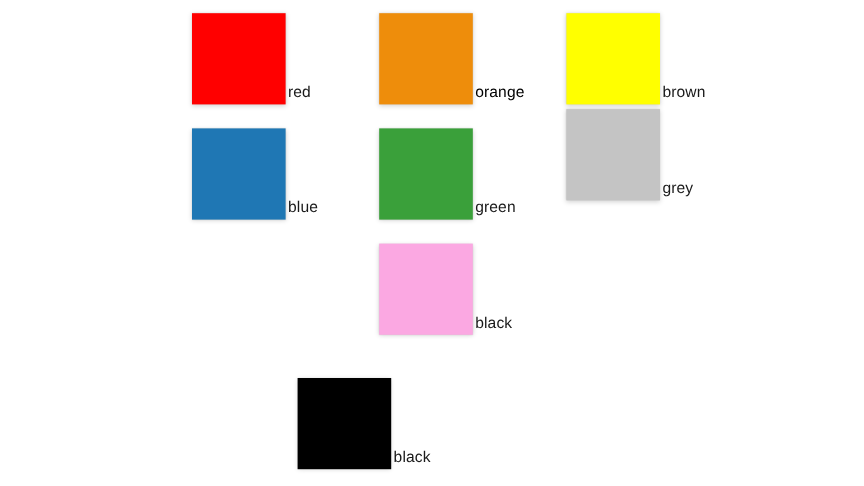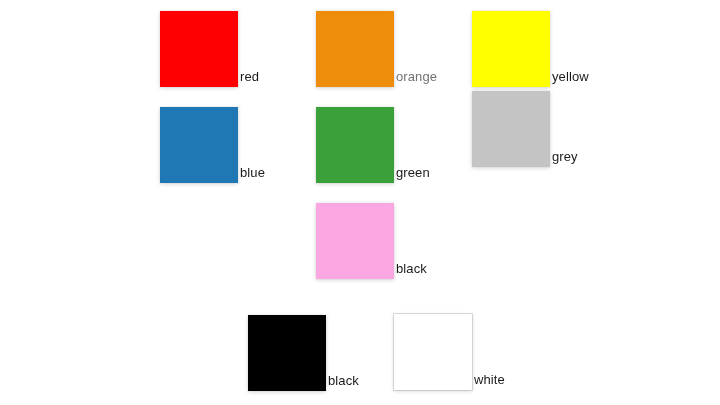--- a/index.html
+++ b/index.html
@@ -51,25 +51,25 @@
 </head>
 <body style="background: rgb(255, 255, 255);">
 
 <div id="swatch-board">
     <div class="swatch-cell" style="left: 160px; top: 11px; width: 168px; height: 76px;">
       <div class="swatch-chip" title="red" style="width: 78px; height: 76px; background: rgb(255, 0, 0);"></div>
       <div class="swatch-label" style="color: rgb(26, 26, 26);">red</div>
     </div>
     <div class="swatch-cell" style="left: 316px; top: 11px; width: 168px; height: 76px;">
       <div class="swatch-chip" title="orange" style="width: 78px; height: 76px; background: rgb(238, 141, 11);"></div>
-      <div class="swatch-label" style="color: #737373;">orange</div>
+      <div class="swatch-label" style="color: #000000;">orange</div>
     </div>
     <div class="swatch-cell" style="left: 472px; top: 11px; width: 168px; height: 76px;">
       <div class="swatch-chip" title="yellow" style="width: 78px; height: 76px; background: rgb(255, 255, 0);"></div>
-      <div class="swatch-label" style="color: rgb(26, 26, 26);">yellow</div>
+      <div class="swatch-label" style="color: rgb(26, 26, 26);">brown</div>
     </div>
     <div class="swatch-cell" style="left: 160px; top: 107px; width: 168px; height: 76px;">
       <div class="swatch-chip" title="blue" style="width: 78px; height: 76px; background: rgb(31, 119, 180);"></div>
       <div class="swatch-label" style="color: rgb(26, 26, 26);">blue</div>
     </div>
     <div class="swatch-cell" style="left: 316px; top: 107px; width: 168px; height: 76px;">
       <div class="swatch-chip" title="green" style="width: 78px; height: 76px; background: rgb(58, 160, 58);"></div>
       <div class="swatch-label" style="color: rgb(26, 26, 26);">green</div>
     </div>
     <div class="swatch-cell" style="left: 472px; top: 91px; width: 168px; height: 76px;">
@@ -77,17 +77,13 @@
       <div class="swatch-label" style="color: rgb(26, 26, 26);">grey</div>
     </div>
     <div class="swatch-cell" style="left: 316px; top: 203px; width: 168px; height: 76px;">
       <div class="swatch-chip" title="pink" style="width: 78px; height: 76px; background: rgb(251, 168, 226);"></div>
       <div class="swatch-label" style="color: rgb(26, 26, 26);">black</div>
     </div>
     <div class="swatch-cell" style="left: 248px; top: 315px; width: 168px; height: 76px;">
       <div class="swatch-chip" title="black" style="width: 78px; height: 76px; background: rgb(0, 0, 0);"></div>
       <div class="swatch-label" style="color: rgb(26, 26, 26);">black</div>
     </div>
-    <div class="swatch-cell" style="left: 394px; top: 314px; width: 168px; height: 76px;">
-      <div class="swatch-chip bordered" title="white" style="width: 78px; height: 76px; background: rgb(255, 255, 255);"></div>
-      <div class="swatch-label" style="color: rgb(26, 26, 26);">white</div>
-    </div>
   </div>
 
 </body></html>

